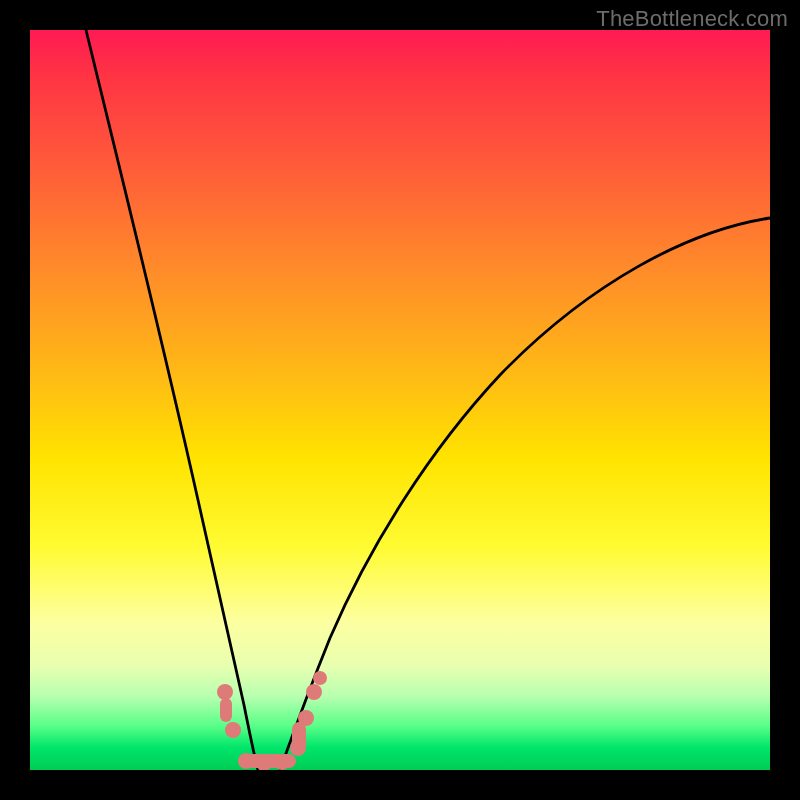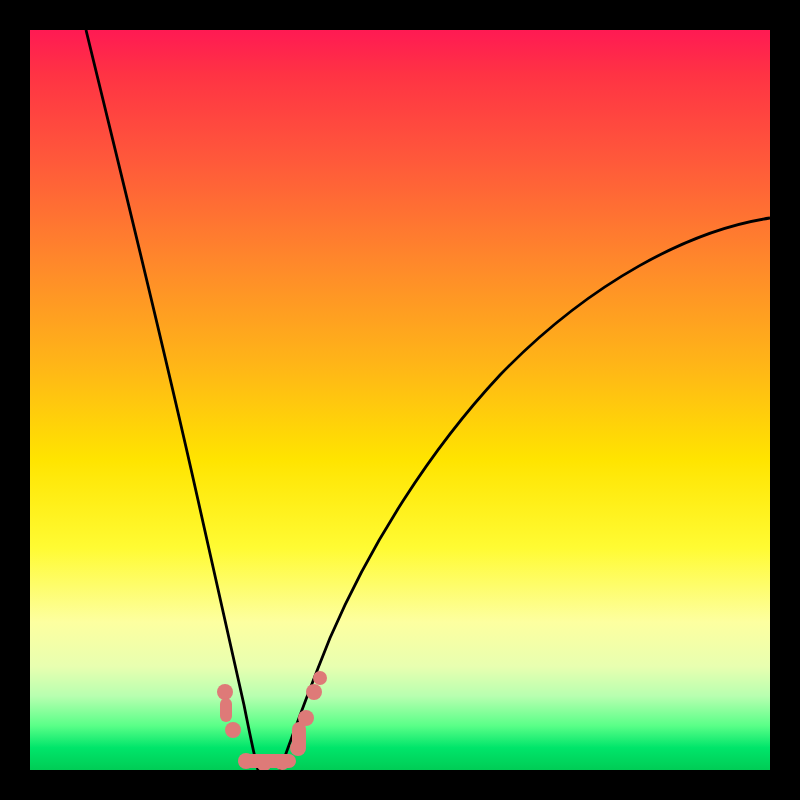--- a/index.html
+++ b/index.html
@@ -87,13 +87,14 @@
 
         <circle cx="268" cy="718" r="8"></circle>
         <rect x="262" y="692" width="14" height="30" rx="7"></rect>
         <circle cx="276" cy="688" r="8"></circle>
         <circle cx="284" cy="662" r="8"></circle>
         <circle cx="290" cy="648" r="7"></circle>
       </g>
     </svg>
 
   </div>
+  <div class="watermark">TheBottleneck.com</div>
 </div>
 
 </body></html>

